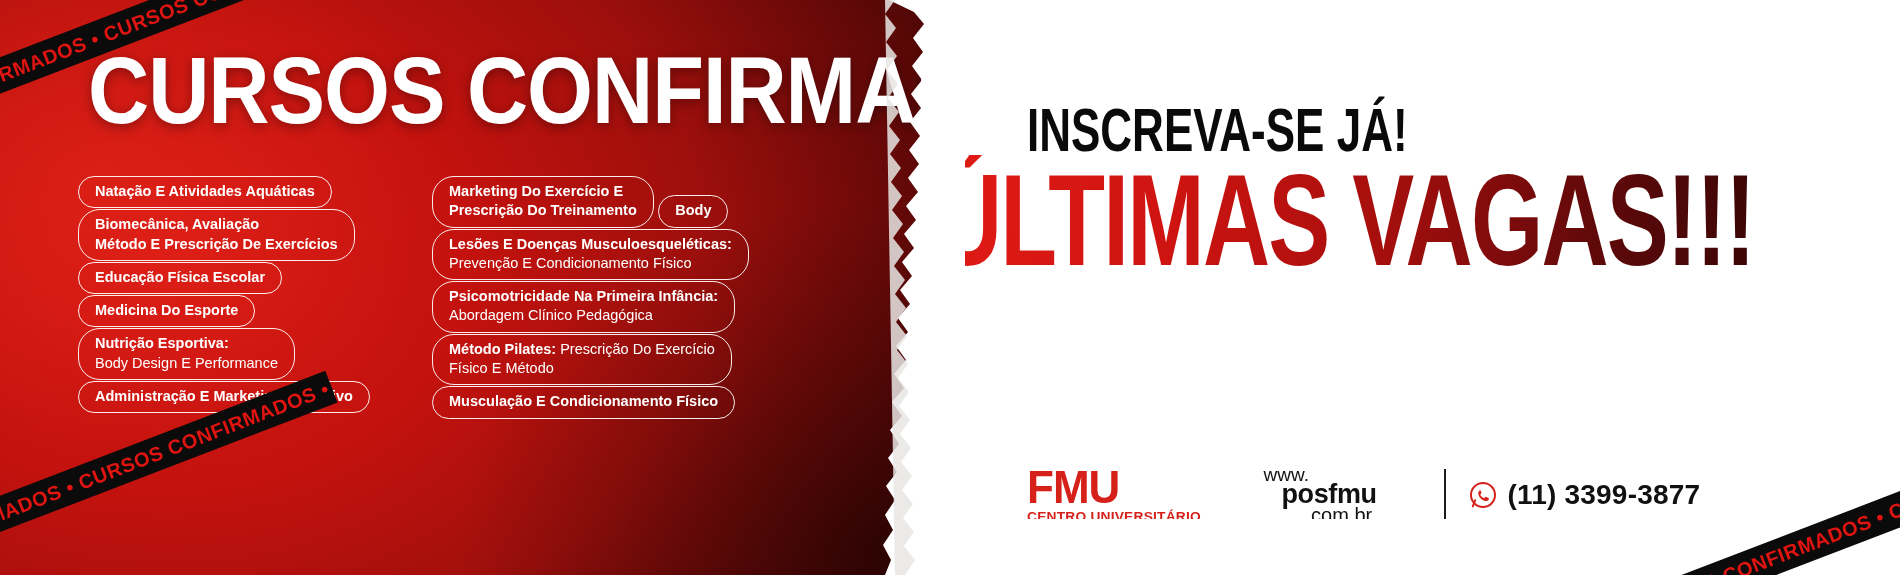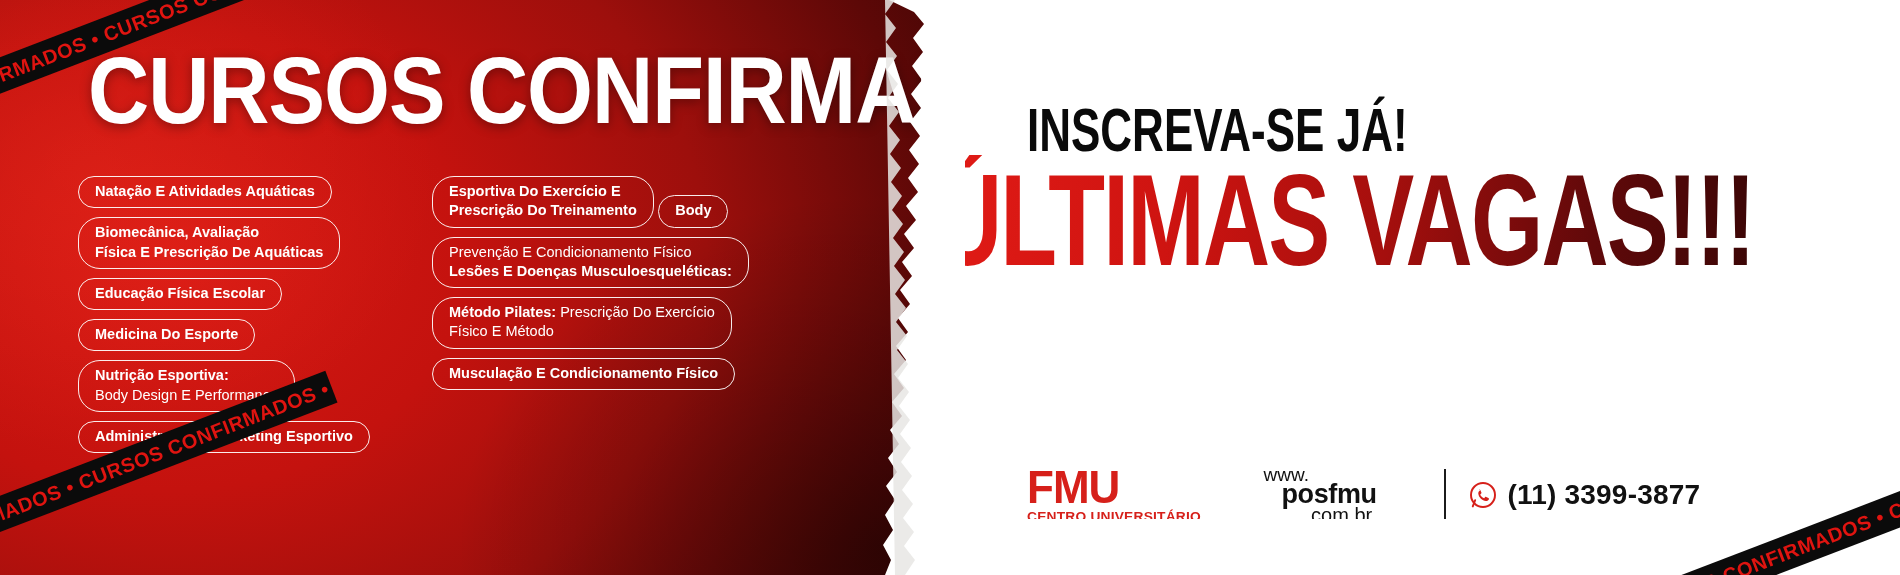--- a/index.html
+++ b/index.html
@@ -56,21 +56,21 @@
   
   .pill-col { position:absolute; z-index:4; }
   #col-1 { left:78px;  top:176px; width:300px; }
   #col-2 { left:432px; top:176px; width:340px; }
 
   .pill {
     display:inline-block;
     border:1.6px solid rgba(255,255,255,.92);
     border-radius:22px;
     padding:5px 16px 6px 16px;
-    margin-bottom:9px;
+    margin-bottom:1px;
     color:#ffffff;
     font-size:14.5px;
     line-height:1.33;
     white-space:nowrap;
     background:transparent;
   }
   .pill .b { font-weight:bold; }
   .pill .n { font-weight:normal; }
   .pill .line { display:block; }
 
@@ -211,21 +211,21 @@
     <div id="cursos-title">CURSOS CONFIRMADOS!</div>
 
     <div class="pill-col" id="col-1">
 
       <div class="pill">
         <span class="b">Natação E Atividades Aquáticas</span>
       </div>
 
       <div class="pill">
         <span class="line b">Biomecânica, Avaliação</span>
-        <span class="line b">Física E Prescrição De Aquáticas</span>
+        <span class="line b">Método E Prescrição De Exercícios</span>
       </div>
 
       <div class="pill">
         <span class="b">Educação Física Escolar</span>
       </div>
 
       <div class="pill">
         <span class="b">Medicina Do Esporte</span>
       </div>
 
@@ -235,33 +235,37 @@
       </div>
 
       <div class="pill">
         <span class="b">Administração E Marketing Esportivo</span>
       </div>
     </div>
 
     <div class="pill-col" id="col-2">
 
       <div class="pill">
-        <span class="line b">Esportiva Do Exercício E</span>
+        <span class="line b">Marketing Do Exercício E</span>
         <span class="line b">Prescrição Do Treinamento</span>
       </div>
 
       <div class="pill">
         <span class="b">Body</span>
       </div>
 
       <div class="pill">
+        <span class="line b">Lesões E Doenças Musculoesqueléticas:</span>
         <span class="line n">Prevenção E Condicionamento Físico</span>
-        <span class="line b">Lesões E Doenças Musculoesqueléticas:</span>
-      </div>
-
+      </div>
+
+      <div class="pill">
+        <span class="line b">Psicomotricidade Na Primeira Infância:</span>
+        <span class="line n">Abordagem Clínico Pedagógica</span>
+      </div>
 
       <div class="pill">
         <span class="line"><span class="b">Método Pilates:</span><span class="n"> Prescrição Do Exercício</span></span>
         <span class="line n">Físico E Método</span>
       </div>
 
       <div class="pill">
         <span class="b">Musculação E Condicionamento Físico</span>
       </div>
     </div>

